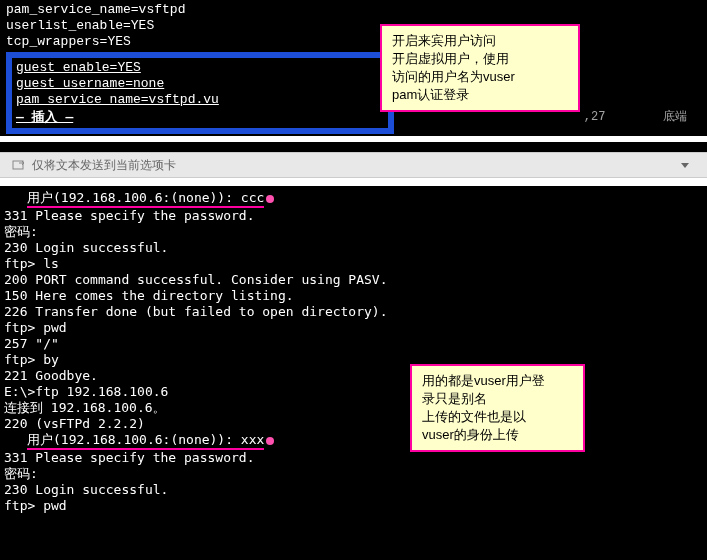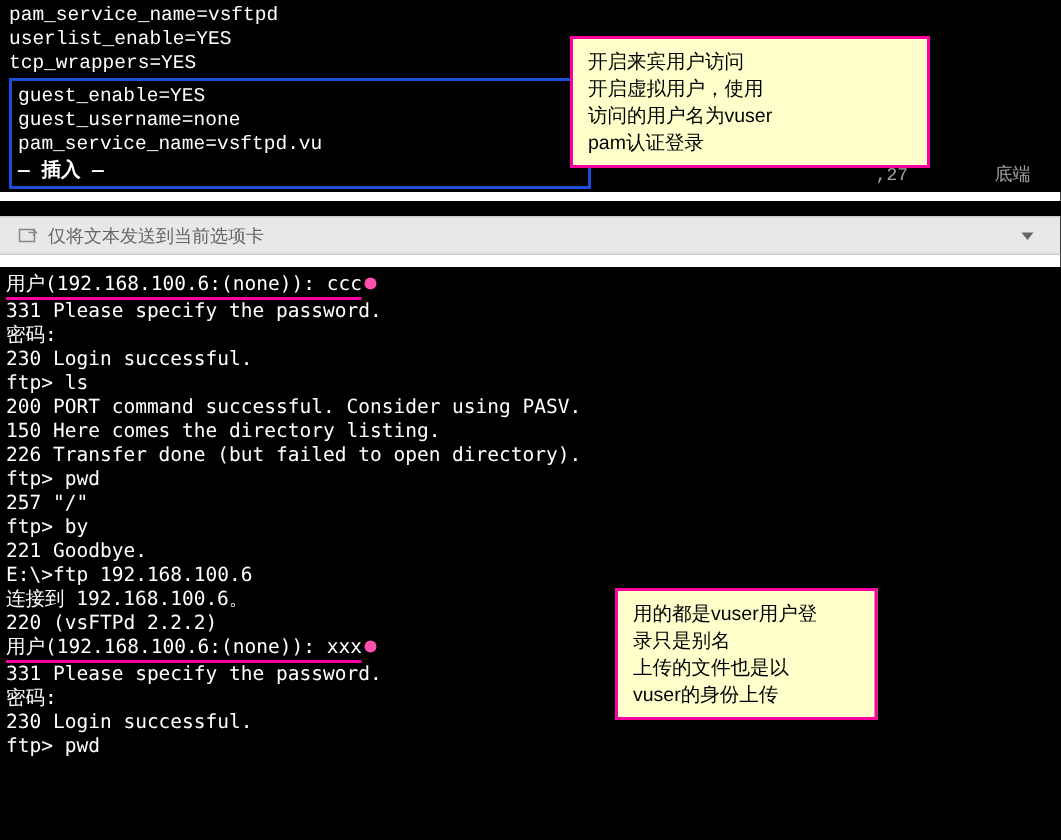--- a/index.html
+++ b/index.html
@@ -11,46 +11,47 @@
     font-size: 13px;
     overflow: hidden;
     position: relative;
   }
   .top-config {
     color: #fff;
     padding: 2px 6px;
     line-height: 16px;
   }
   .red-box {
-    border: 2px solid #1d4ed8;
+    border: 6px solid #1d4ed8;
     padding: 2px 4px;
     margin-top: 2px;
     width: 388px;
+    text-decoration: underline;
   }
   .red-box div { color: #fff; }
   .insert-mode { color: #fff; font-weight: bold; margin-top: 2px; }
   .status-right {
     position: absolute;
     right: 20px;
     top: 108px;
     color: #a3a3a3;
     font-size: 12px;
   }
   .note {
     position: absolute;
     background: #ffffcc;
     border: 2px solid #ff00a0;
     padding: 6px 10px;
     font-family: "SimSun", sans-serif;
     font-size: 13px;
     color: #000;
     line-height: 18px;
   }
-  .note1 { top: 24px; left: 380px; width: 240px; }
-  .note2 { top: 392px; left: 410px; width: 175px; }
+  .note1 { top: 24px; left: 380px; width: 200px; }
+  .note2 { top: 364px; left: 410px; width: 175px; }
   .tab-bar {
     background: #e8e8e8;
     height: 26px;
     display: flex;
     align-items: center;
     padding: 0 12px;
     font-family: "Microsoft YaHei", sans-serif;
     font-size: 12px;
     color: #666;
     margin-top: 10px;
@@ -76,20 +77,21 @@
     padding: 4px 4px;
     line-height: 16px;
     font-size: 13px;
     font-family: "Consolas","SimSun", monospace;
     position: relative;
   }
   .term-line { white-space: pre; }
   .hl-line {
     border-bottom: 2px solid #ff00a0;
     display: inline-block;
+    margin-left: 23px;
   }
   .pink-dot {
     display: inline-block;
     width: 8px; height: 8px;
     background: #ff50b0;
     border-radius: 50%;
     vertical-align: middle;
     margin-left: 2px;
   }
   .white-band {

